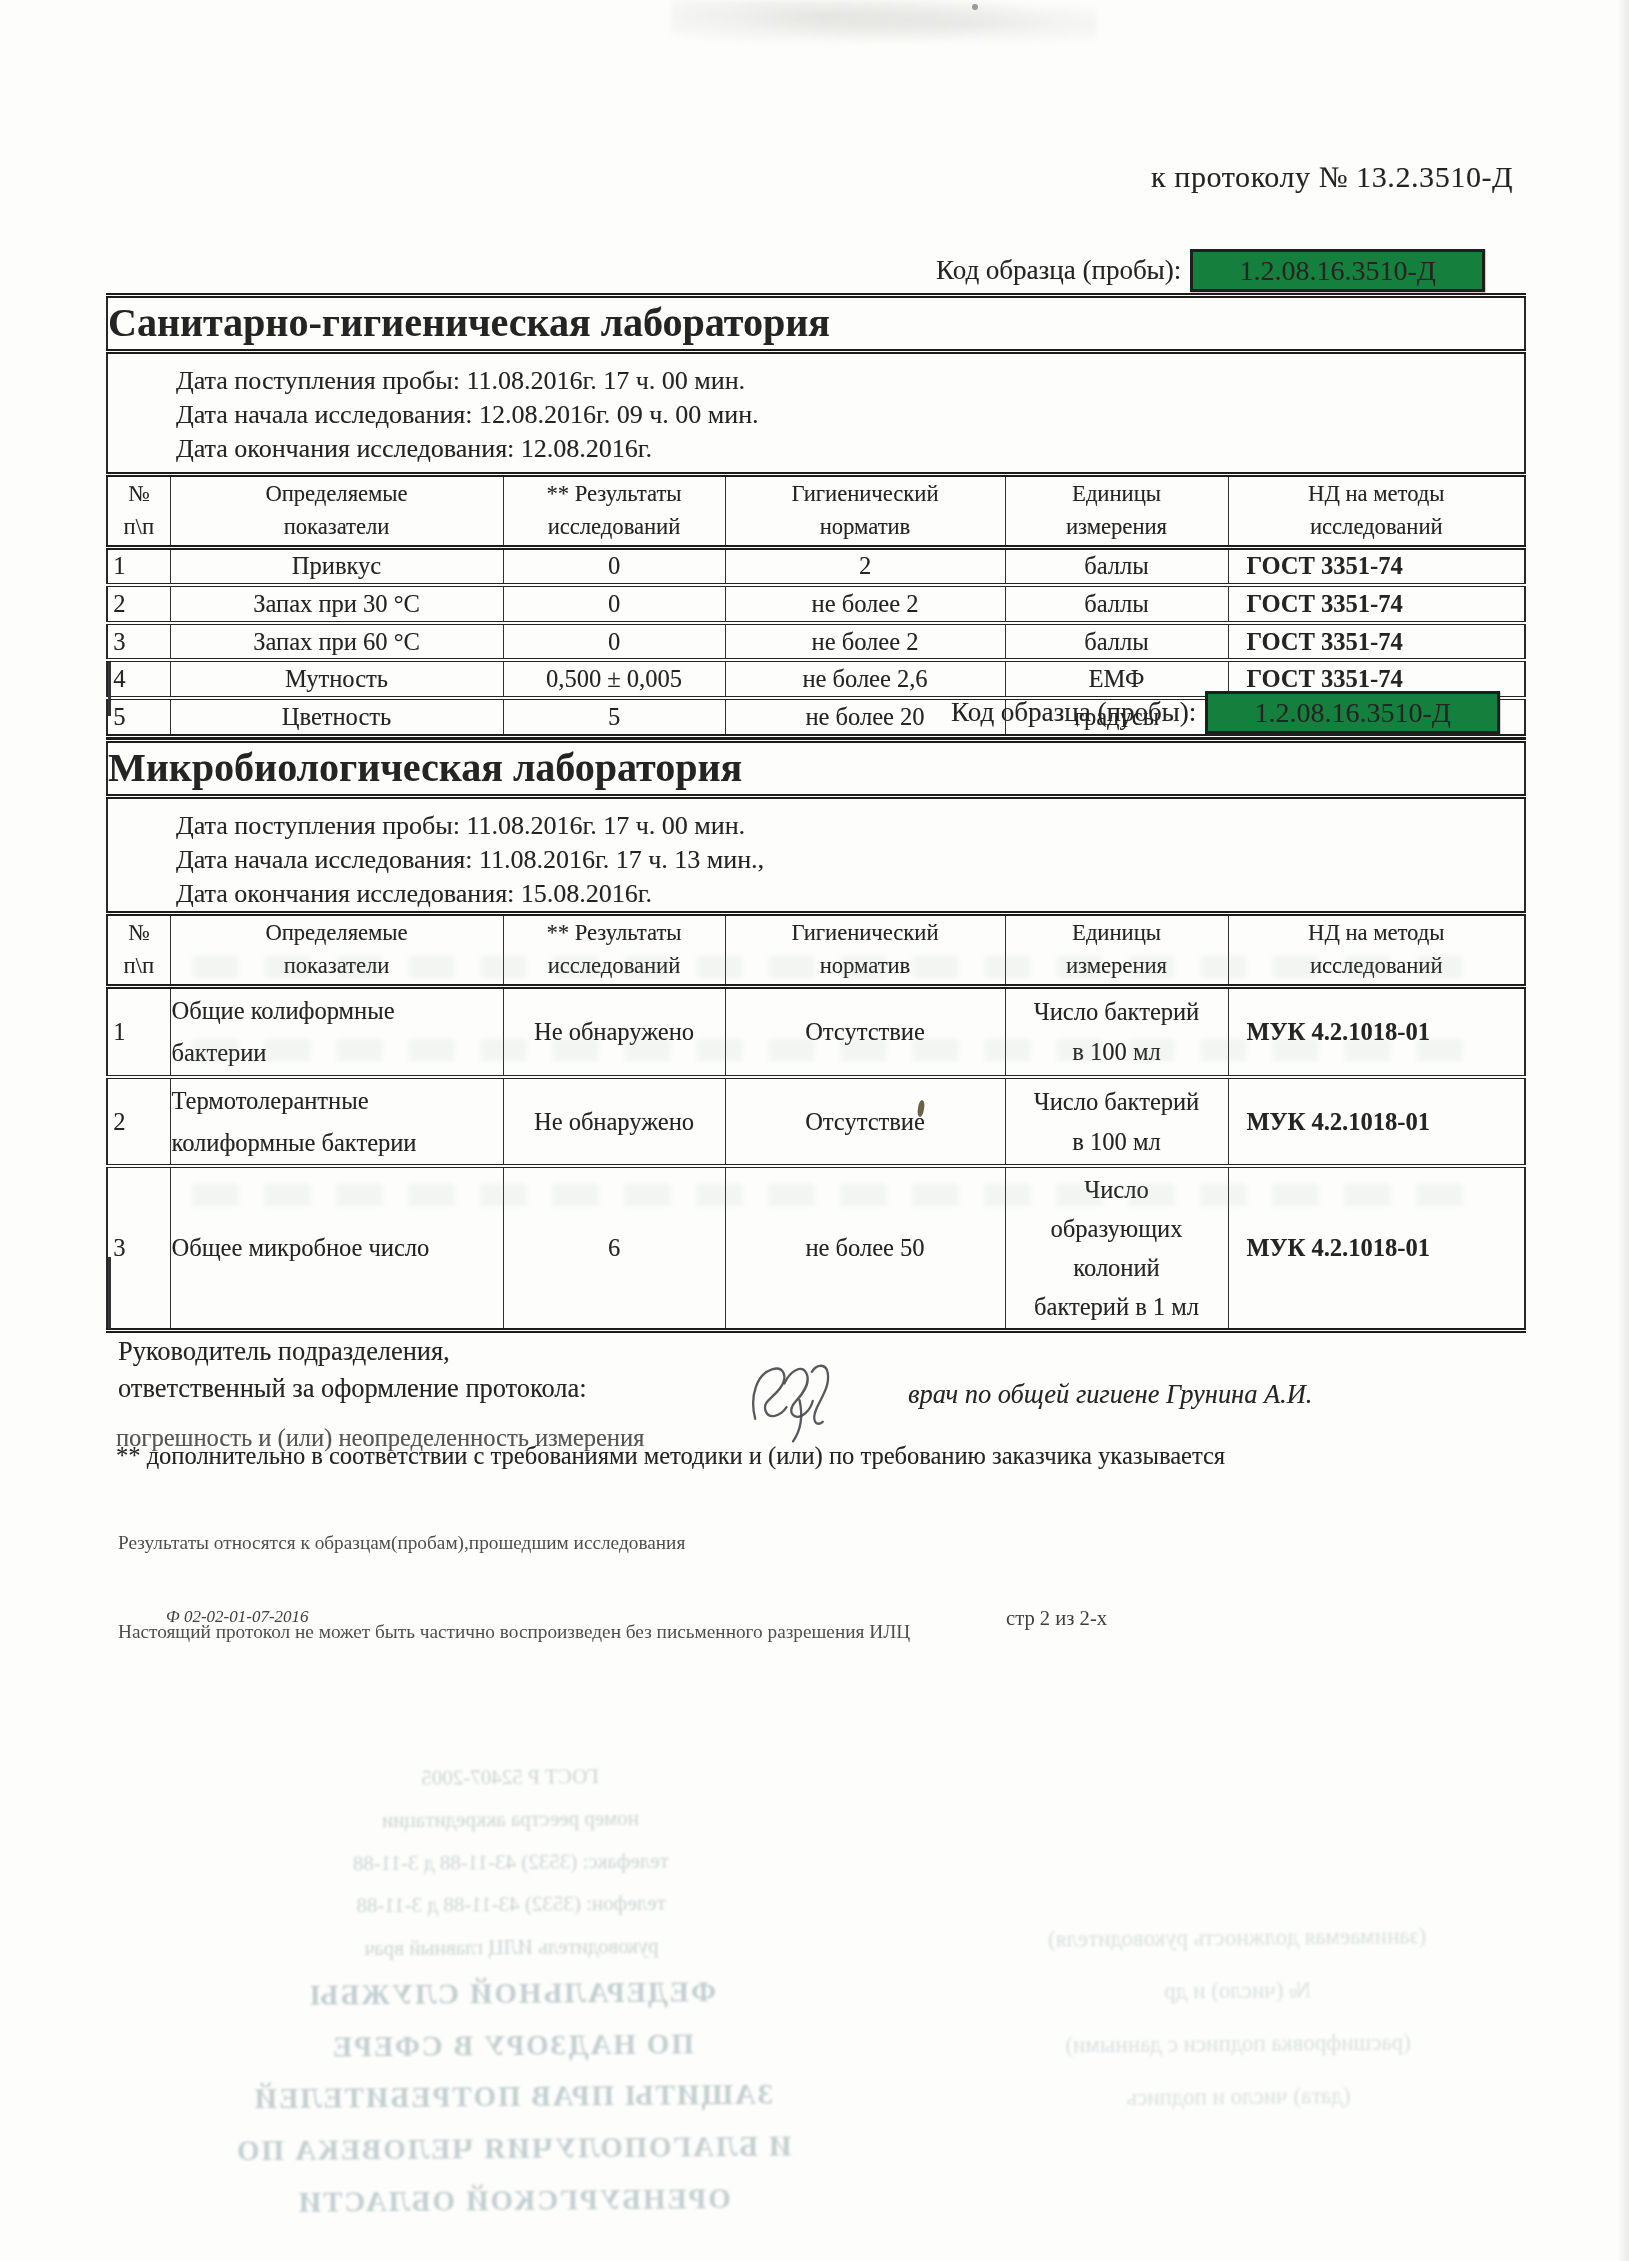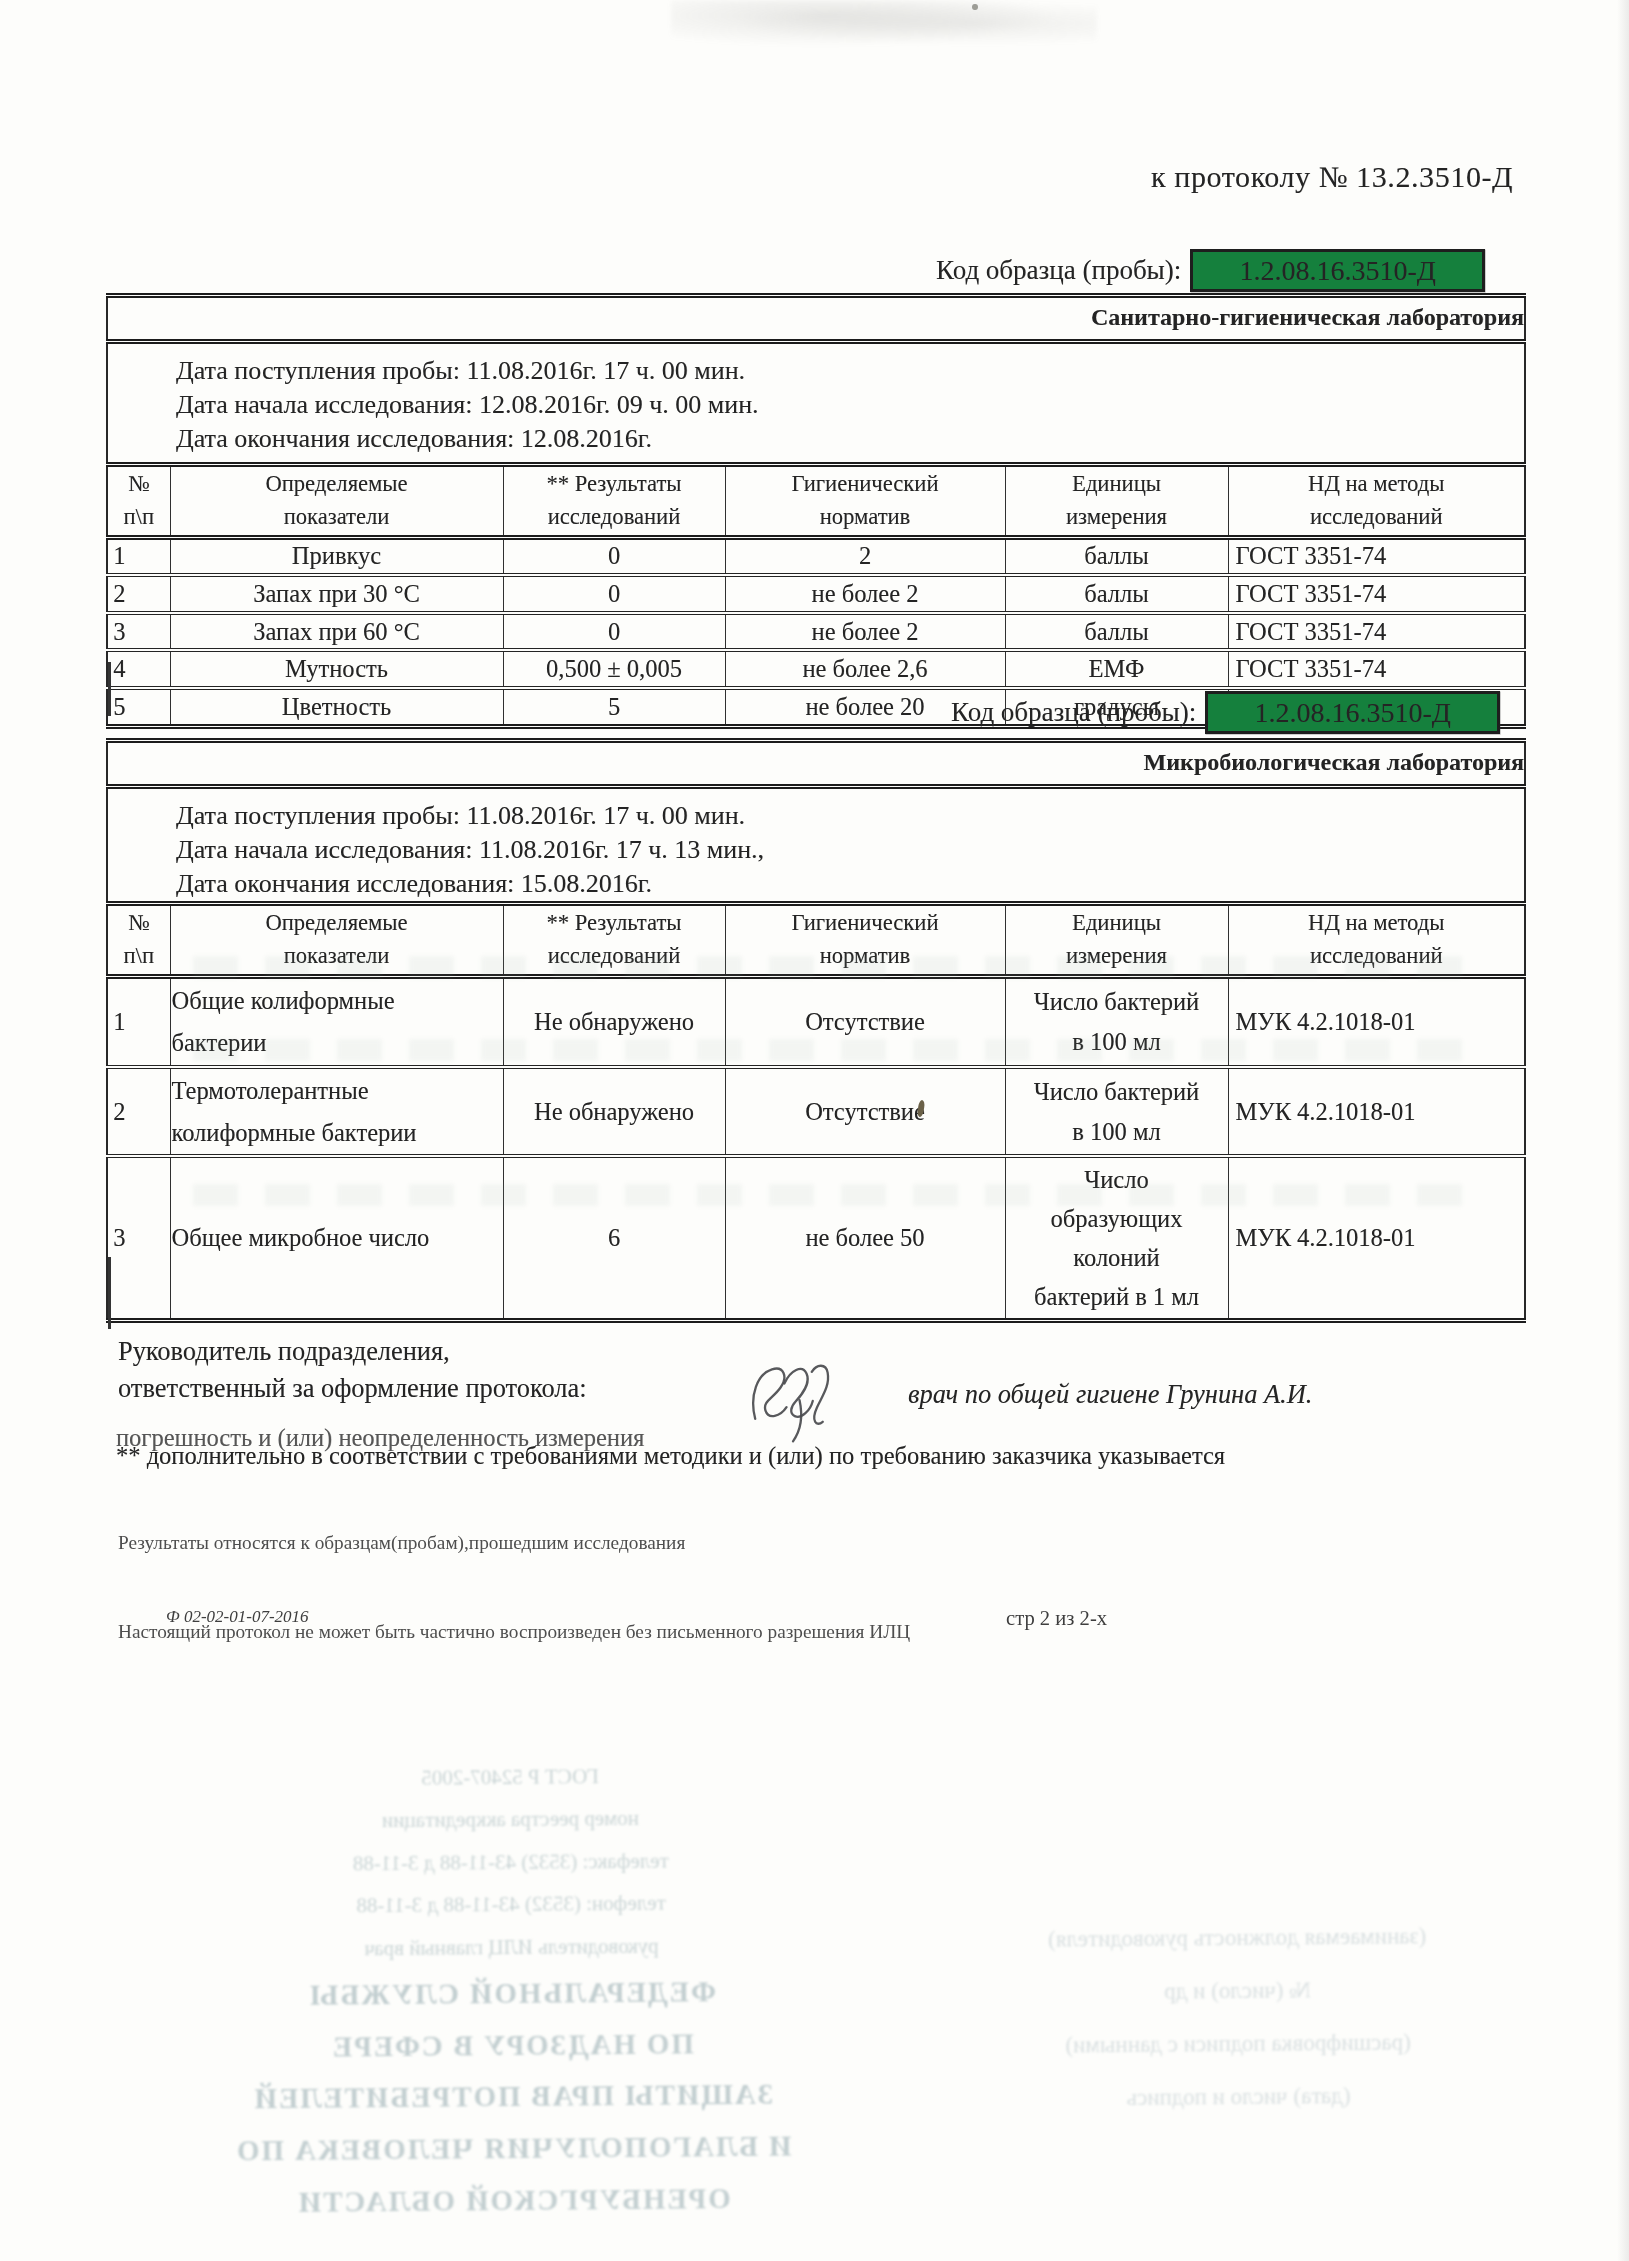--- a/index.html
+++ b/index.html
@@ -39,35 +39,35 @@
     width:289px;height:37px;border:3.9px solid #1e1e1e;font-size:28px;white-space:nowrap;
     background:#15803d;box-shadow:0.6px 0.6px 0 rgba(60,60,60,.4);}
 
   
   .doc-table{position:absolute;left:106px;width:1419px;border-collapse:collapse;table-layout:fixed;
     border:2.6px solid #282828;border-top:5.8px double #1c1c1c;border-bottom:5.2px double #1c1c1c;}
   .t1{top:293px;}
   .t2{top:738px;}
   .c1{width:63px;} .c2{width:333px;} .c3{width:222px;} .c4{width:280px;} .c5{width:223px;} .c6{width:297px;}
 
-  .title-cell{height:37px;text-align:right;font-size:24px;font-weight:bold;
+  .title-cell{height:37px;text-align:left;font-size:40px;font-weight:bold;
     border-bottom:5.2px double #1c1c1c;padding:1.3px 0 2.6px 0;}
   .dates-cell{border-bottom:5.2px double #1c1c1c;vertical-align:top;padding:10.3px 0 0 68px;}
   .t1 .dates-cell{height:108px;}
   .t2 .dates-cell{height:97px;}
   .date-line{font-size:26px;line-height:34px;}
 
   .head-row td{height:64px;text-align:center;vertical-align:middle;font-size:22.6px;line-height:1.45;
     border-left:1.9px solid #303030;border-right:1.9px solid #303030;border-bottom:5.2px double #1c1c1c;}
   .data-row td{border-left:1.9px solid #303030;border-right:1.9px solid #303030;
     border-bottom:4.5px double #242424;font-size:24.5px;text-align:center;vertical-align:middle;padding:1.3px 2.6px;}
   .t1 .data-row td{height:31px;}
   .t2 .r1 td{height:82px;} .t2 .r2 td{height:83px;} .t2 .r3 td{height:155px;}
   td.num{text-align:left;padding-left:5.2px;}
-  td.mtd{text-align:left;padding-left:7px;}
+  td.mtd{text-align:left;padding-left:18px;font-weight:bold;}
   .t2 td.ind{text-align:left;padding-left:1px;line-height:1.7;font-family:Liberation Serif, serif;}
   .t2 td.unt{line-height:1.6;}
 
   
   .f-head1{position:absolute;left:118px;top:1336px;font-size:26.4px;}
   .f-head2{position:absolute;left:118px;top:1373px;font-size:26.4px;}
   .f-signed{position:absolute;left:908px;top:1379px;font-size:26.4px;font-style:italic;}
   .signature{position:absolute;left:736px;top:1353px;width:152px;height:90px;transform:rotate(-2deg);}
   .signature path{fill:none;stroke:#4a4b4e;stroke-width:3.5;stroke-linecap:round;opacity:.92;}
   .f-note1{position:absolute;left:116px;top:1442px;font-size:24.5px;}

